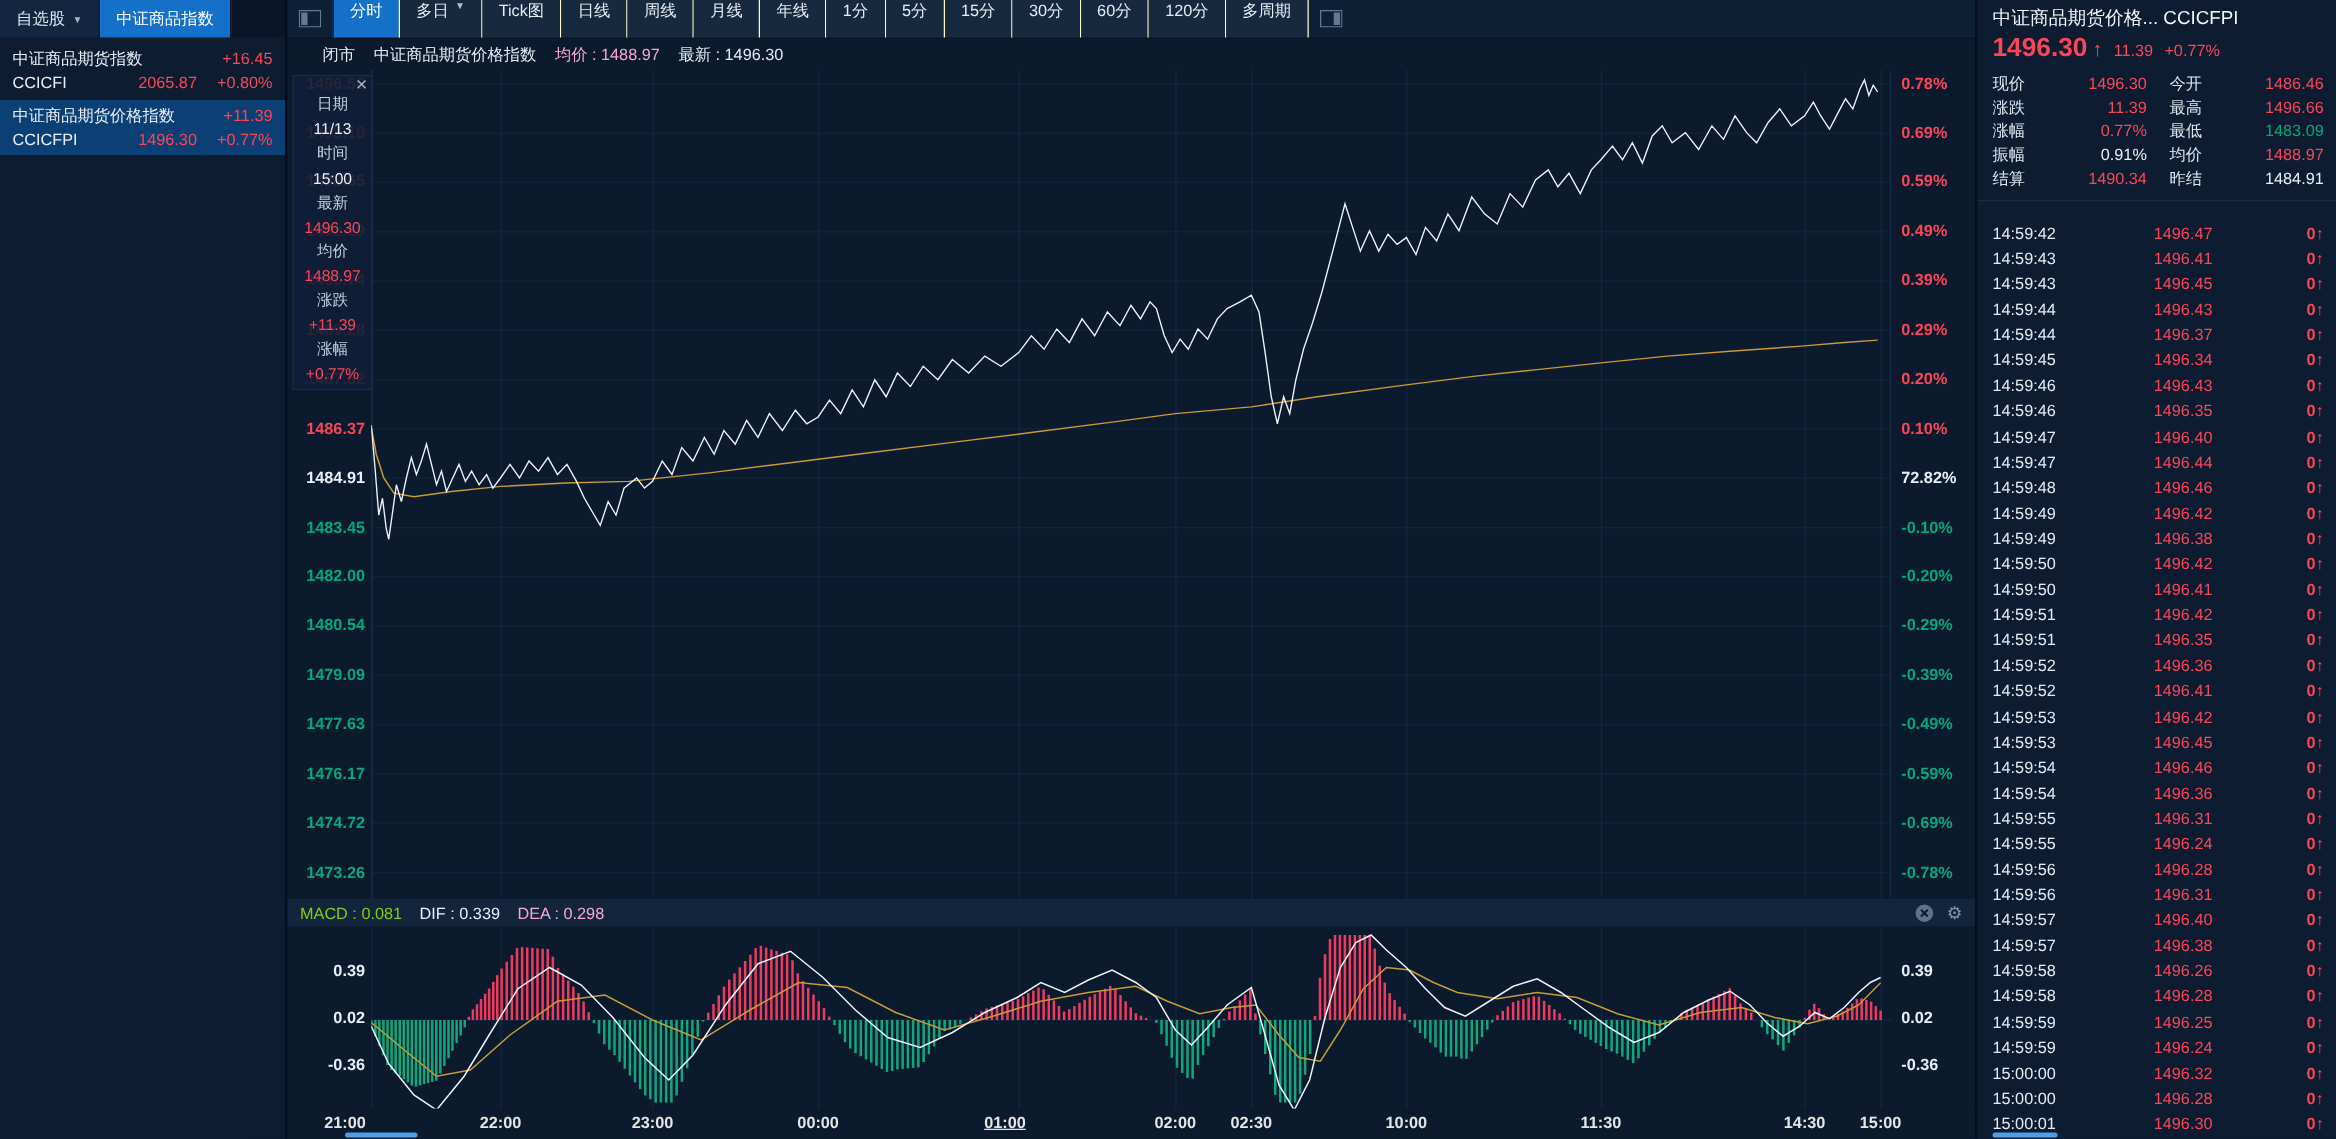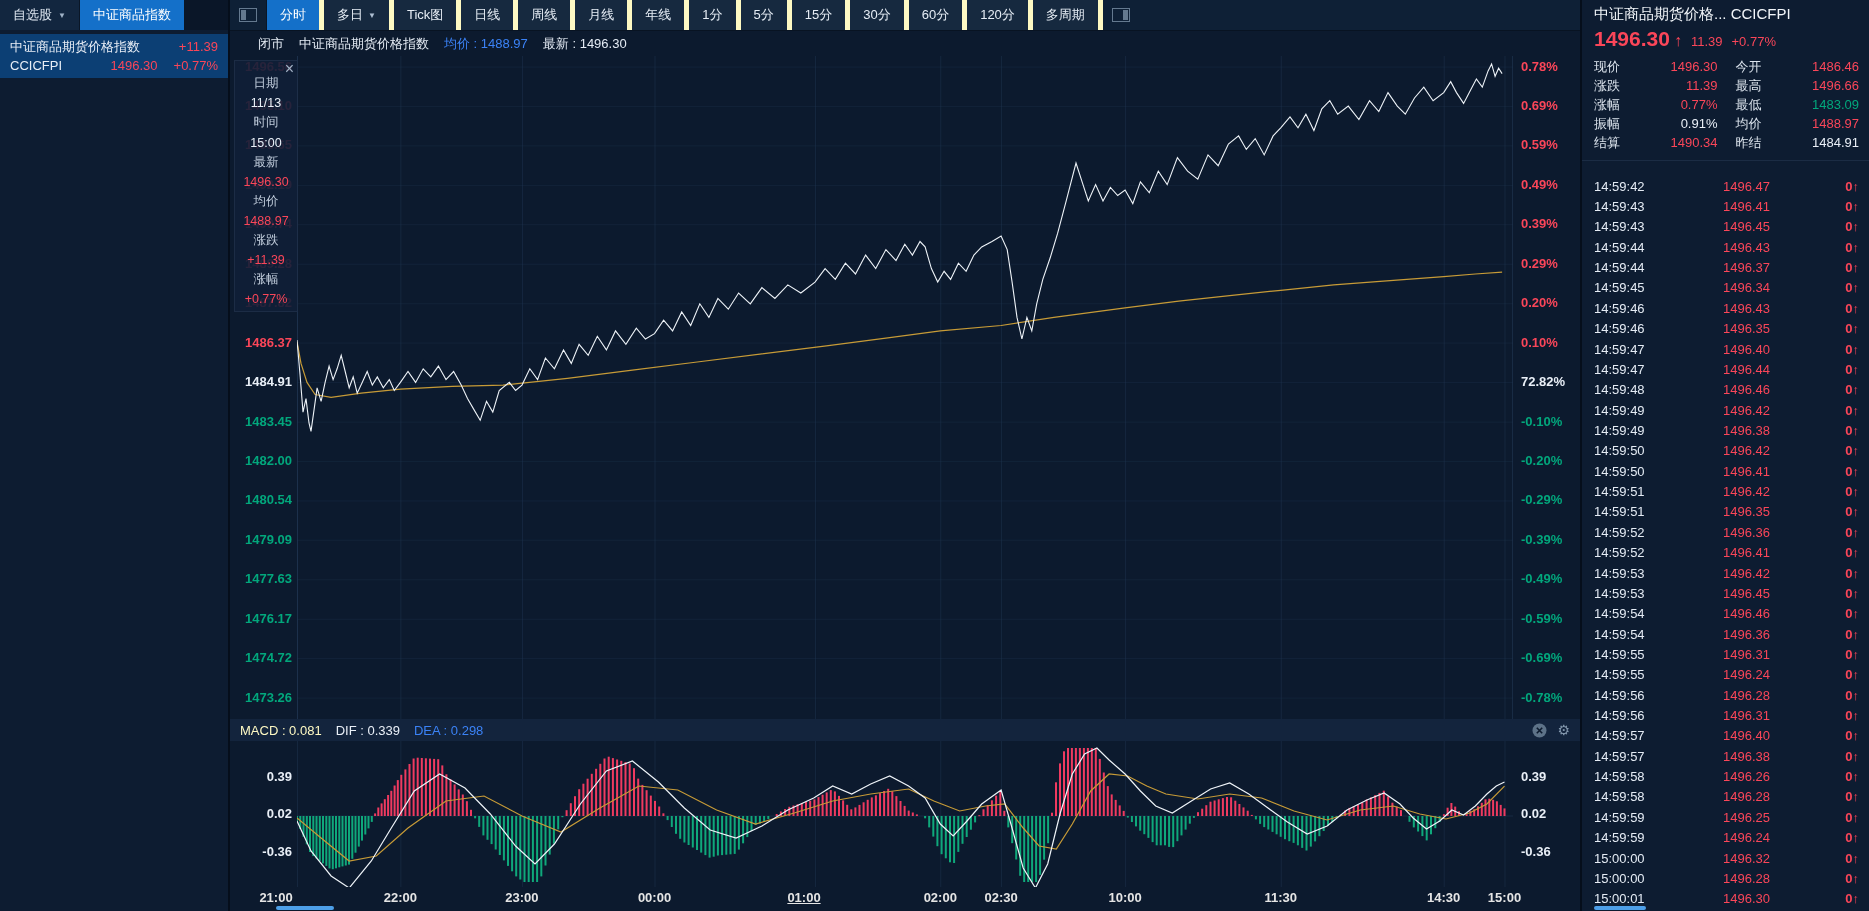--- a/index.html
+++ b/index.html
@@ -1,18 +1,18 @@
 <!DOCTYPE html>
 <html><head>
 <meta charset="utf-8">
 <style>
   html,body{margin:0;padding:0;background:#091526;width:1869px;height:911px;overflow:hidden;
     font-family:"Liberation Sans","DejaVu Sans",sans-serif;-webkit-font-smoothing:antialiased;}
   .app{display:flex;width:1869px;height:911px;background:#0c1a2e;color:#e4ebf4;font-size:13px;}
-  .red{color:#fa4659}.green{color:#02a77c}.white{color:#e9eff7}.yellow{color:#3b82f6}.magenta{color:#fef9c3}
+  .red{color:#fa4659}.green{color:#02a77c}.white{color:#e9eff7}.yellow{color:#f9a8d4}.magenta{color:#84cc16}
   .dim{color:#c2cedd}
 
   
   .watchlist{width:228px;flex:none;background:#0d1c31;position:relative;}
   .wl-tabs{display:flex;height:30px;background:#0a1628;align-items:stretch;}
   .wl-tab{display:flex;align-items:center;gap:6px;padding:0 13px;background:#12263f;color:#dfe7f1;cursor:pointer;border-right:1px solid #0a1626;}
   .wl-tab.active{background:#1470c9;color:#fff;}
   .wl-tab .caret{font-size:8px;color:#9fb2c6;}
   .wl-items{padding-top:4px;}
   .wl-item{height:44px;padding:3px 10px 0 10px;box-sizing:border-box;margin-bottom:2px;cursor:pointer;}
@@ -20,21 +20,21 @@
   .wl-row{display:flex;align-items:center;height:19px;}
   .wl-name{flex:1;color:#e8eef6;white-space:nowrap;overflow:hidden;}
   .wl-chg{text-align:right;}
   .wl-code{flex:1;color:#e8eef6;}
   .wl-price{margin-right:16px;}
 
   
   .center{width:1350px;flex:none;border-left:2px solid #050e1b;border-right:2px solid #050e1b;box-sizing:content-box;display:flex;flex-direction:column;background:#0c1a2e;position:relative;}
   .toolbar{height:30px;flex:none;display:flex;align-items:stretch;background:#0e2036;border-bottom:1px solid #081322;}
   .tb-icon{display:flex;align-items:center;margin:0 9px;cursor:pointer;}
-  .tb-btn{display:flex;align-items:center;gap:5px;padding:0 13px;background:#16293f;border-right:5px solid #fef9c3;color:#e6edf5;cursor:pointer;white-space:nowrap;}
+  .tb-btn{display:flex;align-items:flex-start;gap:5px;padding:0 13px;background:#16293f;border-right:1px solid #fef9c3;color:#e6edf5;cursor:pointer;white-space:nowrap;}
   .tb-btn:first-child{border-left:1px solid #0a1626;}
   .tb-btn.active{background:#1470c9;color:#fff;}
   .tb-btn .caret{font-size:8px;color:#aebfd2;}
   .tb-right{margin-left:auto;display:flex;align-items:center;gap:27px;padding-right:10px;color:#e3eaf2;}
   .tb-action{cursor:pointer;white-space:nowrap;}
   .statusline{height:25px;flex:none;display:flex;align-items:center;gap:15px;padding-left:28px;background:#0c1a2e;}
 
   .main-chart{height:663px;flex:none;position:relative;background:#0c1a2e;}
   .main-chart svg,.macd-chart svg{position:absolute;left:67px;top:0;}
   .axis-label{position:absolute;font-size:13px;font-weight:600;line-height:16px;white-space:nowrap;}
@@ -81,20 +81,31 @@
     <div class="wl-tabs">
       <div class="wl-tab">
         <span>自选股</span>
         <span class="caret">▼</span>
       </div>
       <div class="wl-tab active">
         <span>中证商品指数</span>
       </div>
     </div>
     <div class="wl-items" id="wlItems">
+        <div class="wl-item">
+          <div class="wl-row">
+            <span class="wl-name">中证商品期货指数</span>
+            <span class="wl-chg red">+16.45</span>
+          </div>
+          <div class="wl-row">
+            <span class="wl-code">CCICFI</span>
+            <span class="wl-price red">2065.87</span>
+            <span class="red">+0.80%</span>
+          </div>
+        </div>
         <div class="wl-item selected">
           <div class="wl-row">
             <span class="wl-name">中证商品期货价格指数</span>
             <span class="wl-chg red">+11.39</span>
           </div>
           <div class="wl-row">
             <span class="wl-code">CCICFPI</span>
             <span class="wl-price red">1496.30</span>
             <span class="red">+0.77%</span>
           </div>

